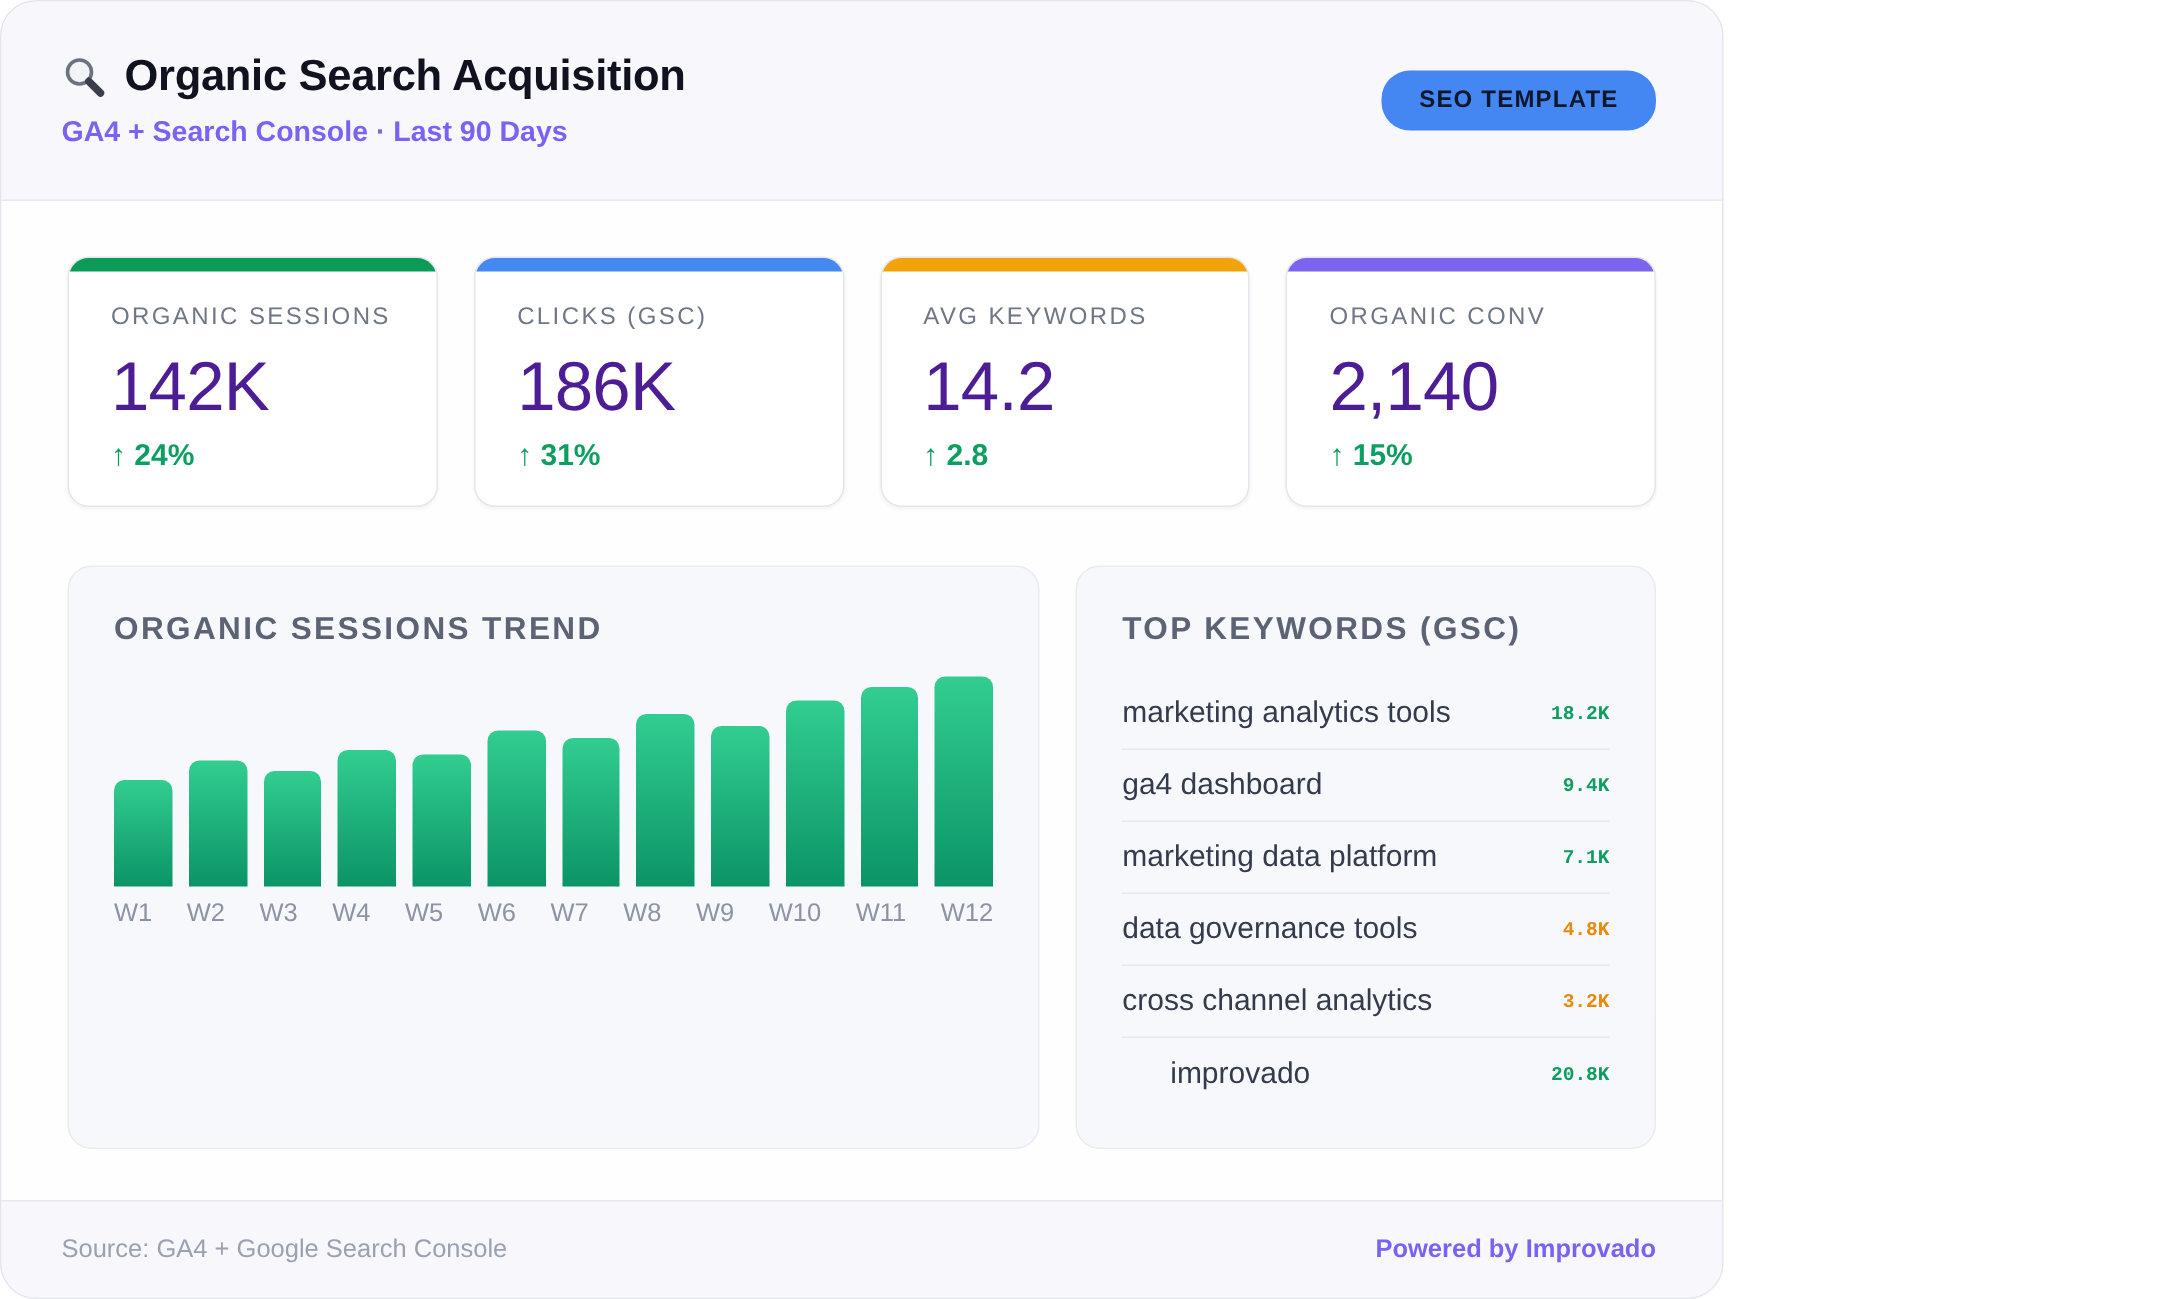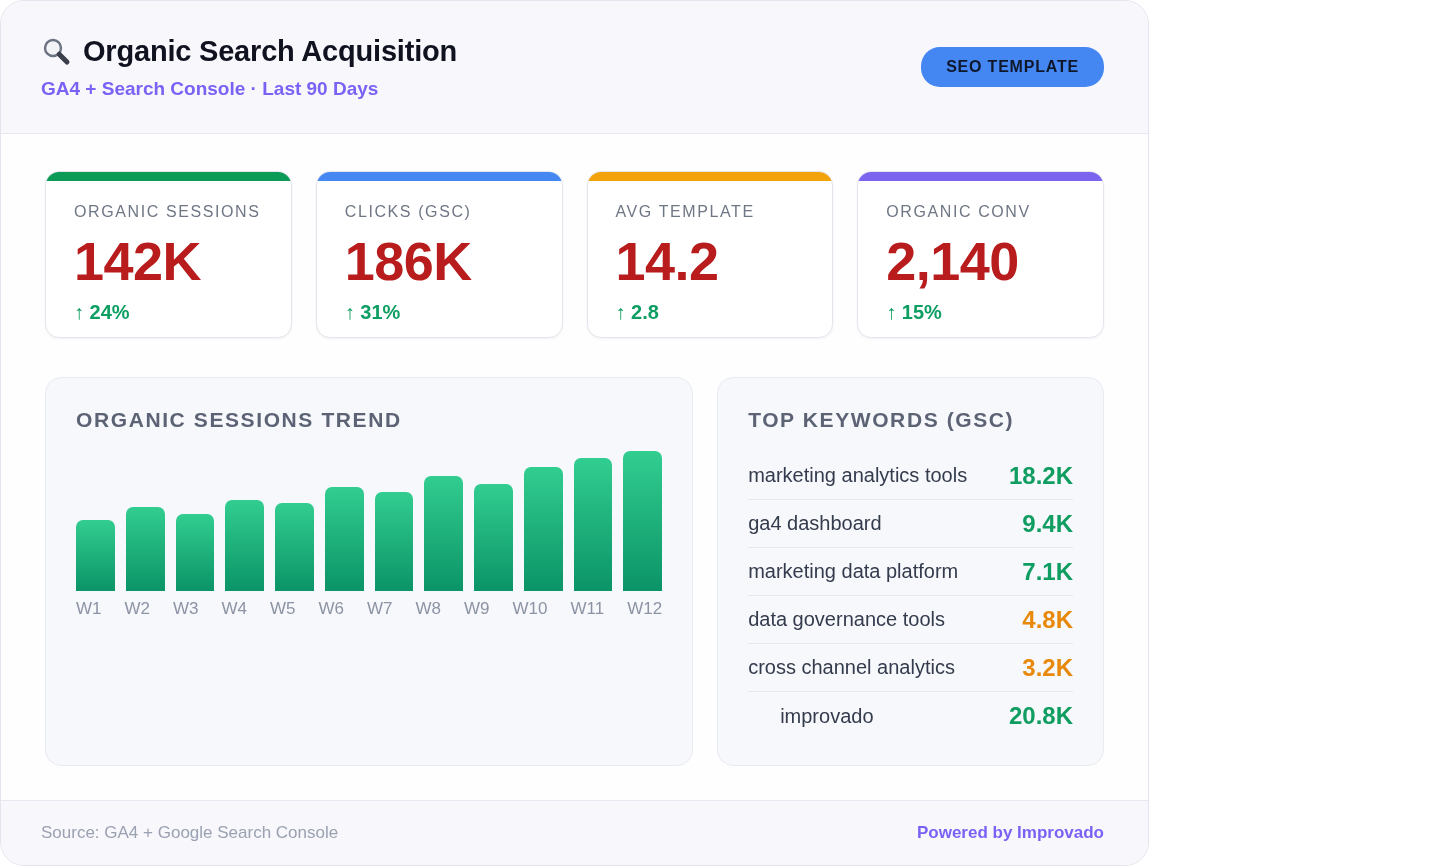--- a/index.html
+++ b/index.html
@@ -58,21 +58,21 @@
     display: flex; flex-direction: column;
   }
   .kpi-strip { height: 9px; width: 100%; flex: 0 0 9px; }
   .kpi-body { padding: 22px 28px 0 28px; }
   .kpi-label {
     font-size: 16px; font-weight: 400; color: #6f7684;
     letter-spacing: 1.6px;
   }
   .kpi-value {
     margin-top: 9px;
-    font-size: 54px; font-weight: 700; color: #b91c1c; letter-spacing: -0.5px;
+    font-size: 46px; font-weight: 400; color: #4c1d95; letter-spacing: -0.5px;
   }
   .kpi-delta {
     margin-top: 9px;
     font-size: 20px; font-weight: 700; color: #0d9e62;
   }
   
   .panels { display: grid; grid-template-columns: 1fr 1fr; gap: 24px; }
   .panel {
     background: #f7f8fb;
     border: 1px solid #e9ebf2;
@@ -103,21 +103,21 @@
   }
   
   .kw-list { margin-top: 20px; }
   .kw-row {
     display: flex; align-items: center; justify-content: space-between;
     height: 48px;
     border-bottom: 1px solid #e6e8ee;
   }
   .kw-row:last-child { border-bottom: none; margin-left: 32px; }
   .kw-term { font-size: 20px; color: #333b4d; }
-  .kw-clicks { font-size: 24px; font-weight: 700; }
+  .kw-clicks { font-size: 13px; font-weight: 700; font-family: Liberation Mono, monospace; }
   
   .footer {
     height: 65px; flex: 0 0 65px;
     background: #f7f7fc;
     border-top: 1px solid #e7e8f1;
     display: flex; align-items: center; justify-content: space-between;
     padding: 0 44px 0 40px;
   }
   .footer-source { font-size: 17px; color: #9aa1b1; }
   .footer-powered { font-size: 17px; font-weight: 700; color: #7a62f4; text-decoration: none; cursor: pointer; }
@@ -158,21 +158,21 @@
           <div class="kpi-strip" style="background: rgb(70, 136, 241);"></div>
           <div class="kpi-body">
             <div class="kpi-label">CLICKS (GSC)</div>
             <div class="kpi-value">186K</div>
             <div class="kpi-delta" style="color: rgb(13, 158, 98);">↑ 31%</div>
           </div>
         </div>
         <div class="kpi-card">
           <div class="kpi-strip" style="background: rgb(242, 163, 12);"></div>
           <div class="kpi-body">
-            <div class="kpi-label">AVG TEMPLATE</div>
+            <div class="kpi-label">AVG KEYWORDS</div>
             <div class="kpi-value">14.2</div>
             <div class="kpi-delta" style="color: rgb(13, 158, 98);">↑ 2.8</div>
           </div>
         </div>
         <div class="kpi-card">
           <div class="kpi-strip" style="background: rgb(125, 100, 238);"></div>
           <div class="kpi-body">
             <div class="kpi-label">ORGANIC CONV</div>
             <div class="kpi-value">2,140</div>
             <div class="kpi-delta" style="color: rgb(13, 158, 98);">↑ 15%</div>

